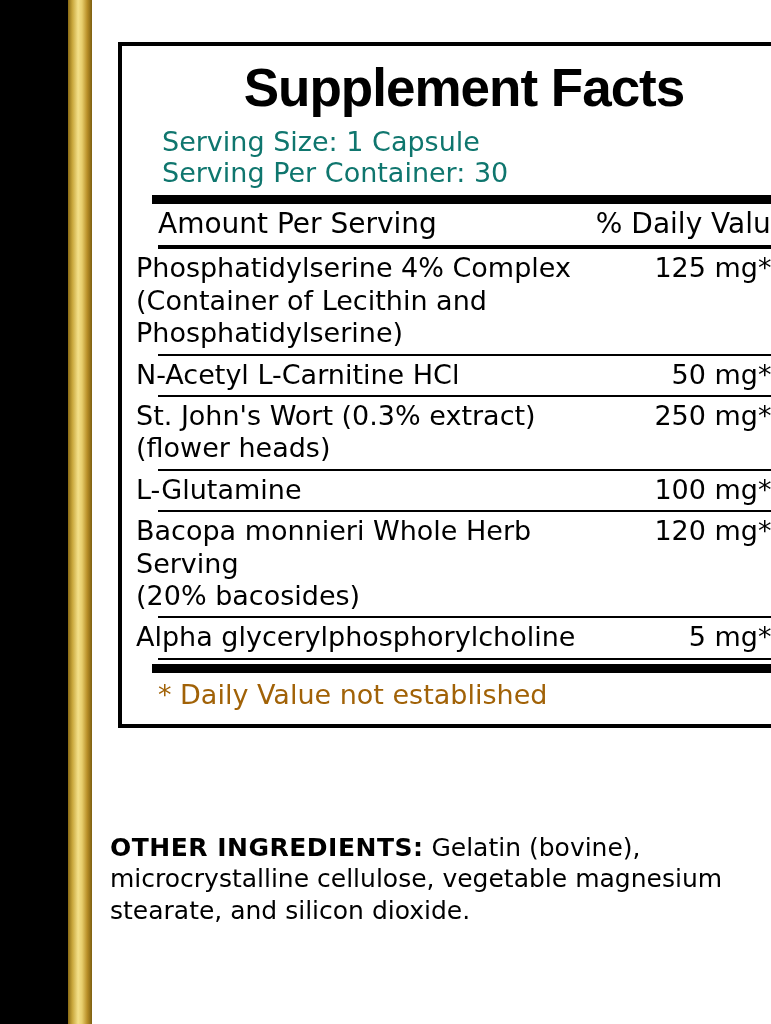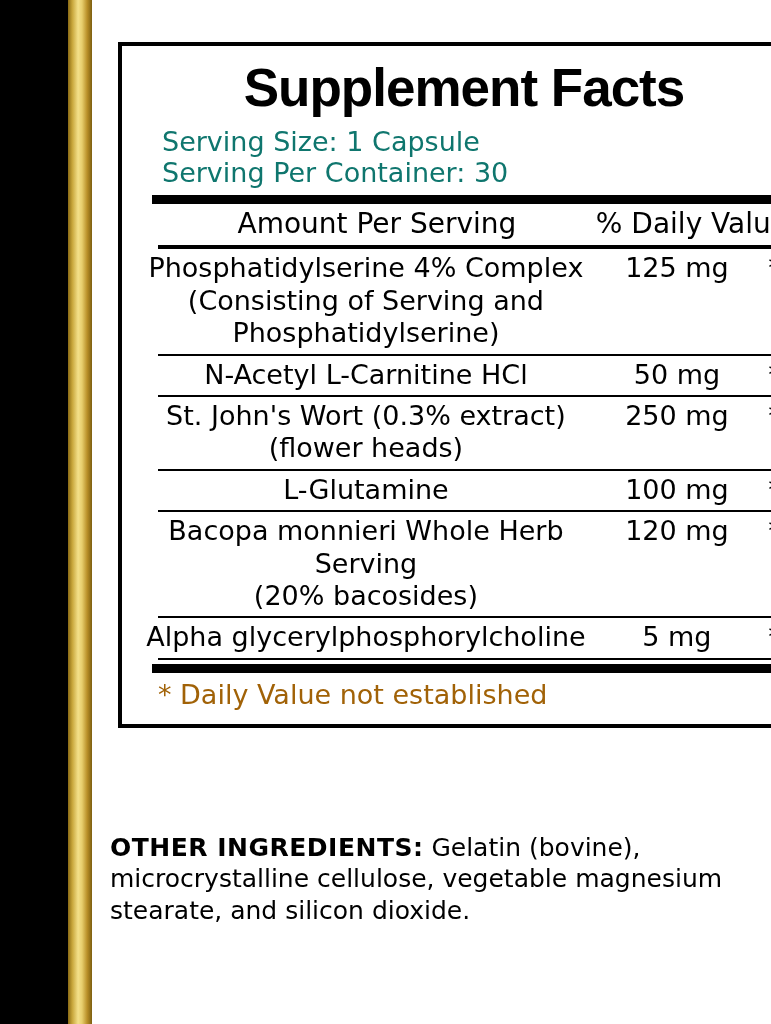--- a/index.html
+++ b/index.html
@@ -74,21 +74,20 @@
   table.facts {
     width: 100%;
     border-collapse: collapse;
     font-size: 27px;
     color: #000;
   }
   table.facts td {
     vertical-align: top;
     padding: 3px 0 4px 0;
     line-height: 1.2;
-    text-align: center;
   }
   td.name {
     padding-left: 22px;
     padding-right: 6px;
   }
   td.amount {
     text-align: right;
     white-space: nowrap;
     padding-right: 4px;
   }
@@ -171,21 +170,21 @@
           </td>
         </tr>
         <tr class="sep">
           <td colspan="3">
             <div></div>
           </td>
         </tr>
         <tr>
           <td class="name">
             <span class="sub-line">Phosphatidylserine 4% Complex</span>
-            <span class="sub-line">(Consisting of Serving and</span>
+            <span class="sub-line">(Container of Lecithin and</span>
             <span class="sub-line">Phosphatidylserine)</span>
           </td>
           <td class="amount">125 mg</td>
           <td class="dv">*</td>
         </tr>
         <tr class="sep">
           <td colspan="3">
             <div></div>
           </td>
         </tr>

